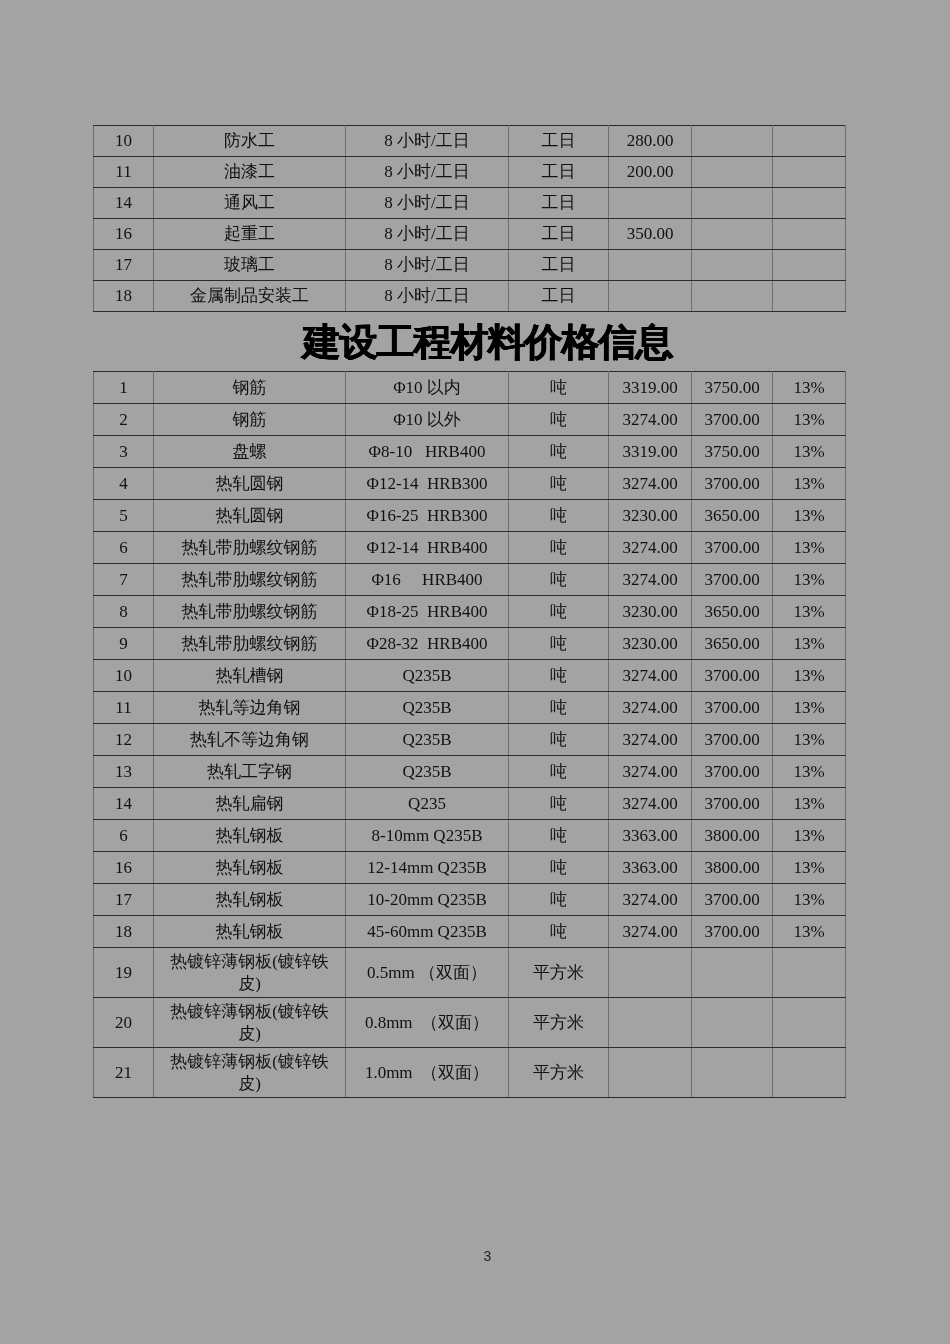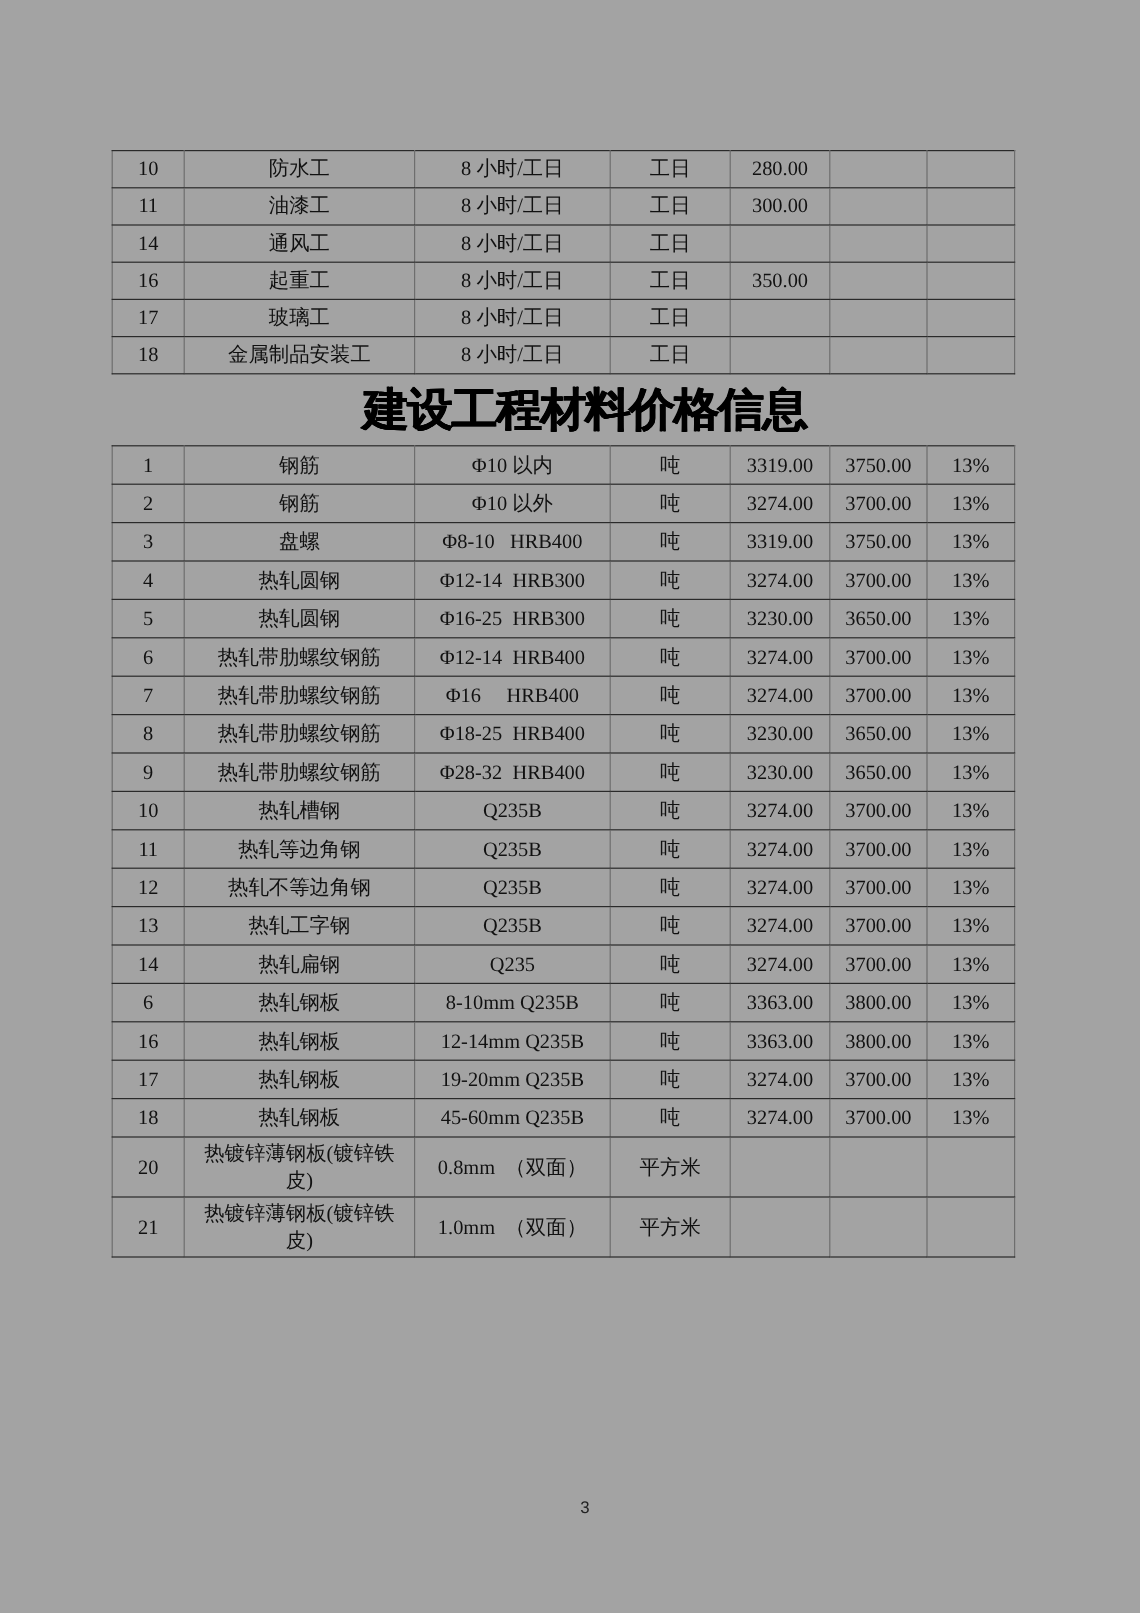--- a/index.html
+++ b/index.html
@@ -96,21 +96,21 @@
           <td>工日</td>
           <td>280.00</td>
           <td></td>
           <td></td>
         </tr>
         <tr class="data-row">
           <td>11</td>
           <td>油漆工</td>
           <td>8 小时/工日</td>
           <td>工日</td>
-          <td>300.00</td>
+          <td>200.00</td>
           <td></td>
           <td></td>
         </tr>
         <tr class="data-row">
           <td>14</td>
           <td>通风工</td>
           <td>8 小时/工日</td>
           <td>工日</td>
           <td></td>
           <td></td>
@@ -301,34 +301,43 @@
           <td>热轧钢板</td>
           <td>12-14mm Q235B</td>
           <td>吨</td>
           <td>3363.00</td>
           <td>3800.00</td>
           <td>13%</td>
         </tr>
         <tr class="data-row">
           <td>17</td>
           <td>热轧钢板</td>
-          <td>19-20mm Q235B</td>
+          <td>10-20mm Q235B</td>
           <td>吨</td>
           <td>3274.00</td>
           <td>3700.00</td>
           <td>13%</td>
         </tr>
         <tr class="data-row">
           <td>18</td>
           <td>热轧钢板</td>
           <td>45-60mm Q235B</td>
           <td>吨</td>
           <td>3274.00</td>
           <td>3700.00</td>
           <td>13%</td>
+        </tr>
+        <tr class="tall">
+          <td>19</td>
+          <td>热镀锌薄钢板(镀锌铁皮)</td>
+          <td>0.5mm （双面）</td>
+          <td>平方米</td>
+          <td></td>
+          <td></td>
+          <td></td>
         </tr>
         <tr class="tall">
           <td>20</td>
           <td>热镀锌薄钢板(镀锌铁皮)</td>
           <td>0.8mm  （双面）</td>
           <td>平方米</td>
           <td></td>
           <td></td>
           <td></td>
         </tr>

